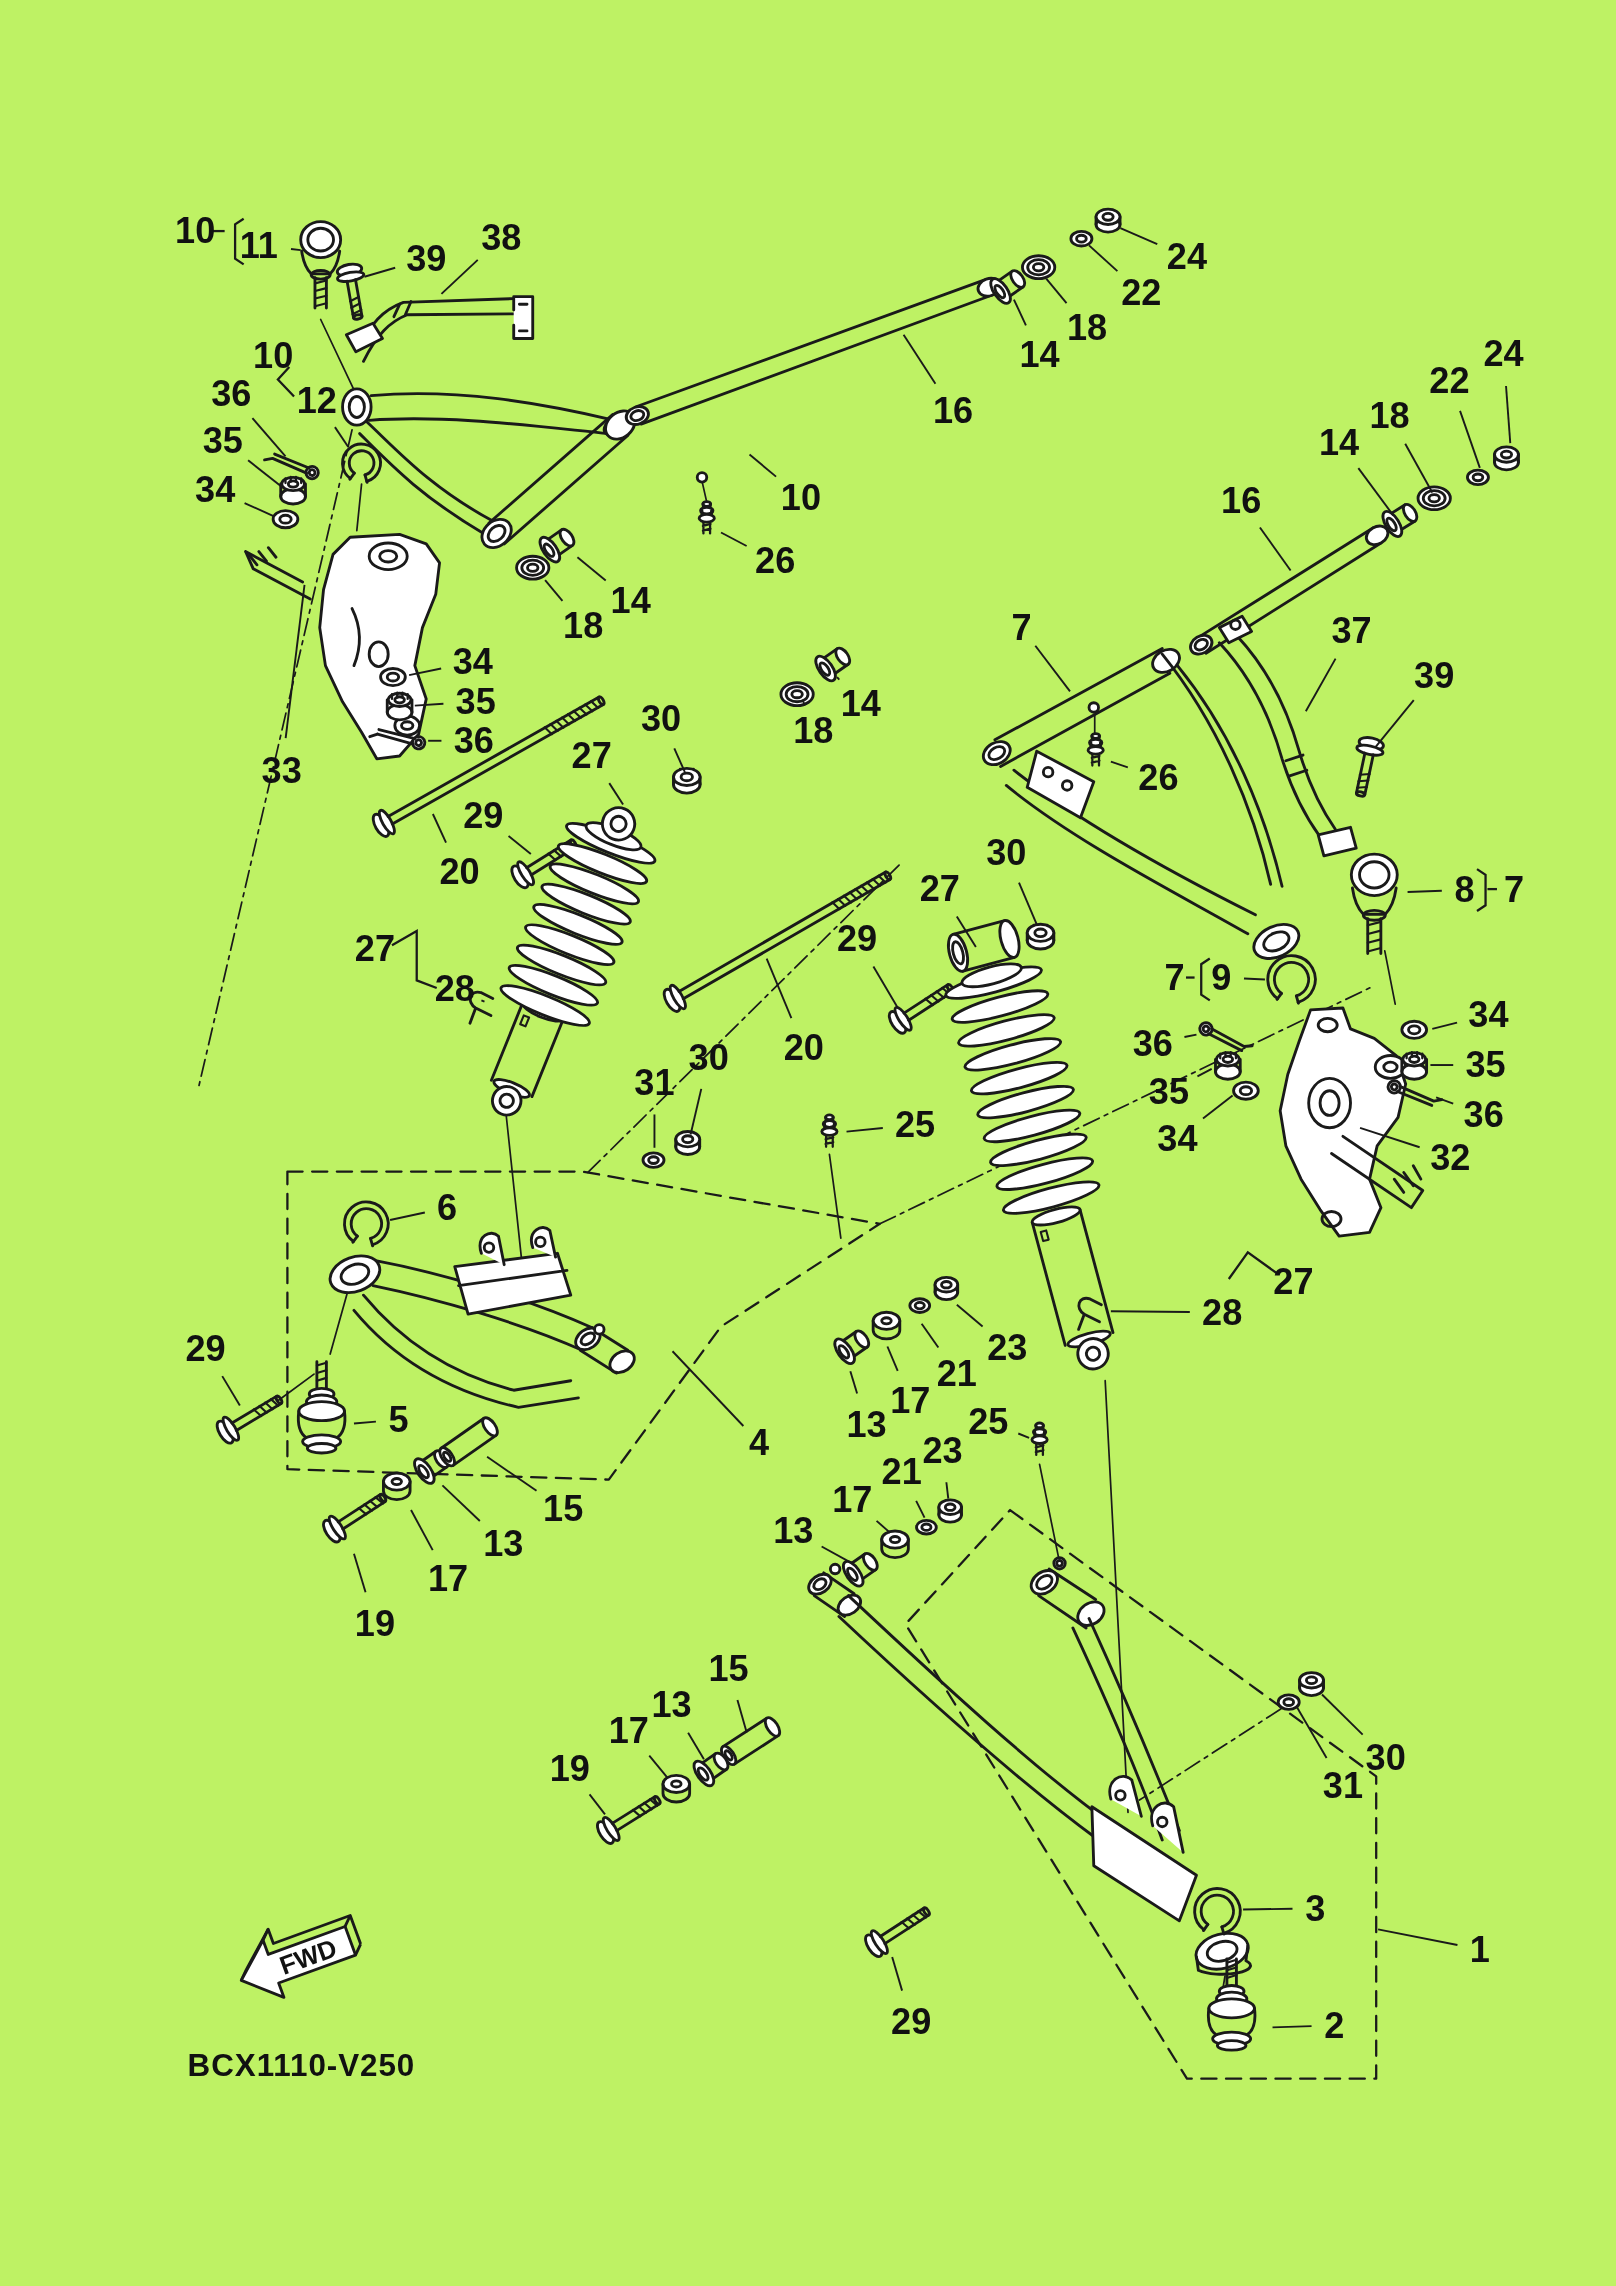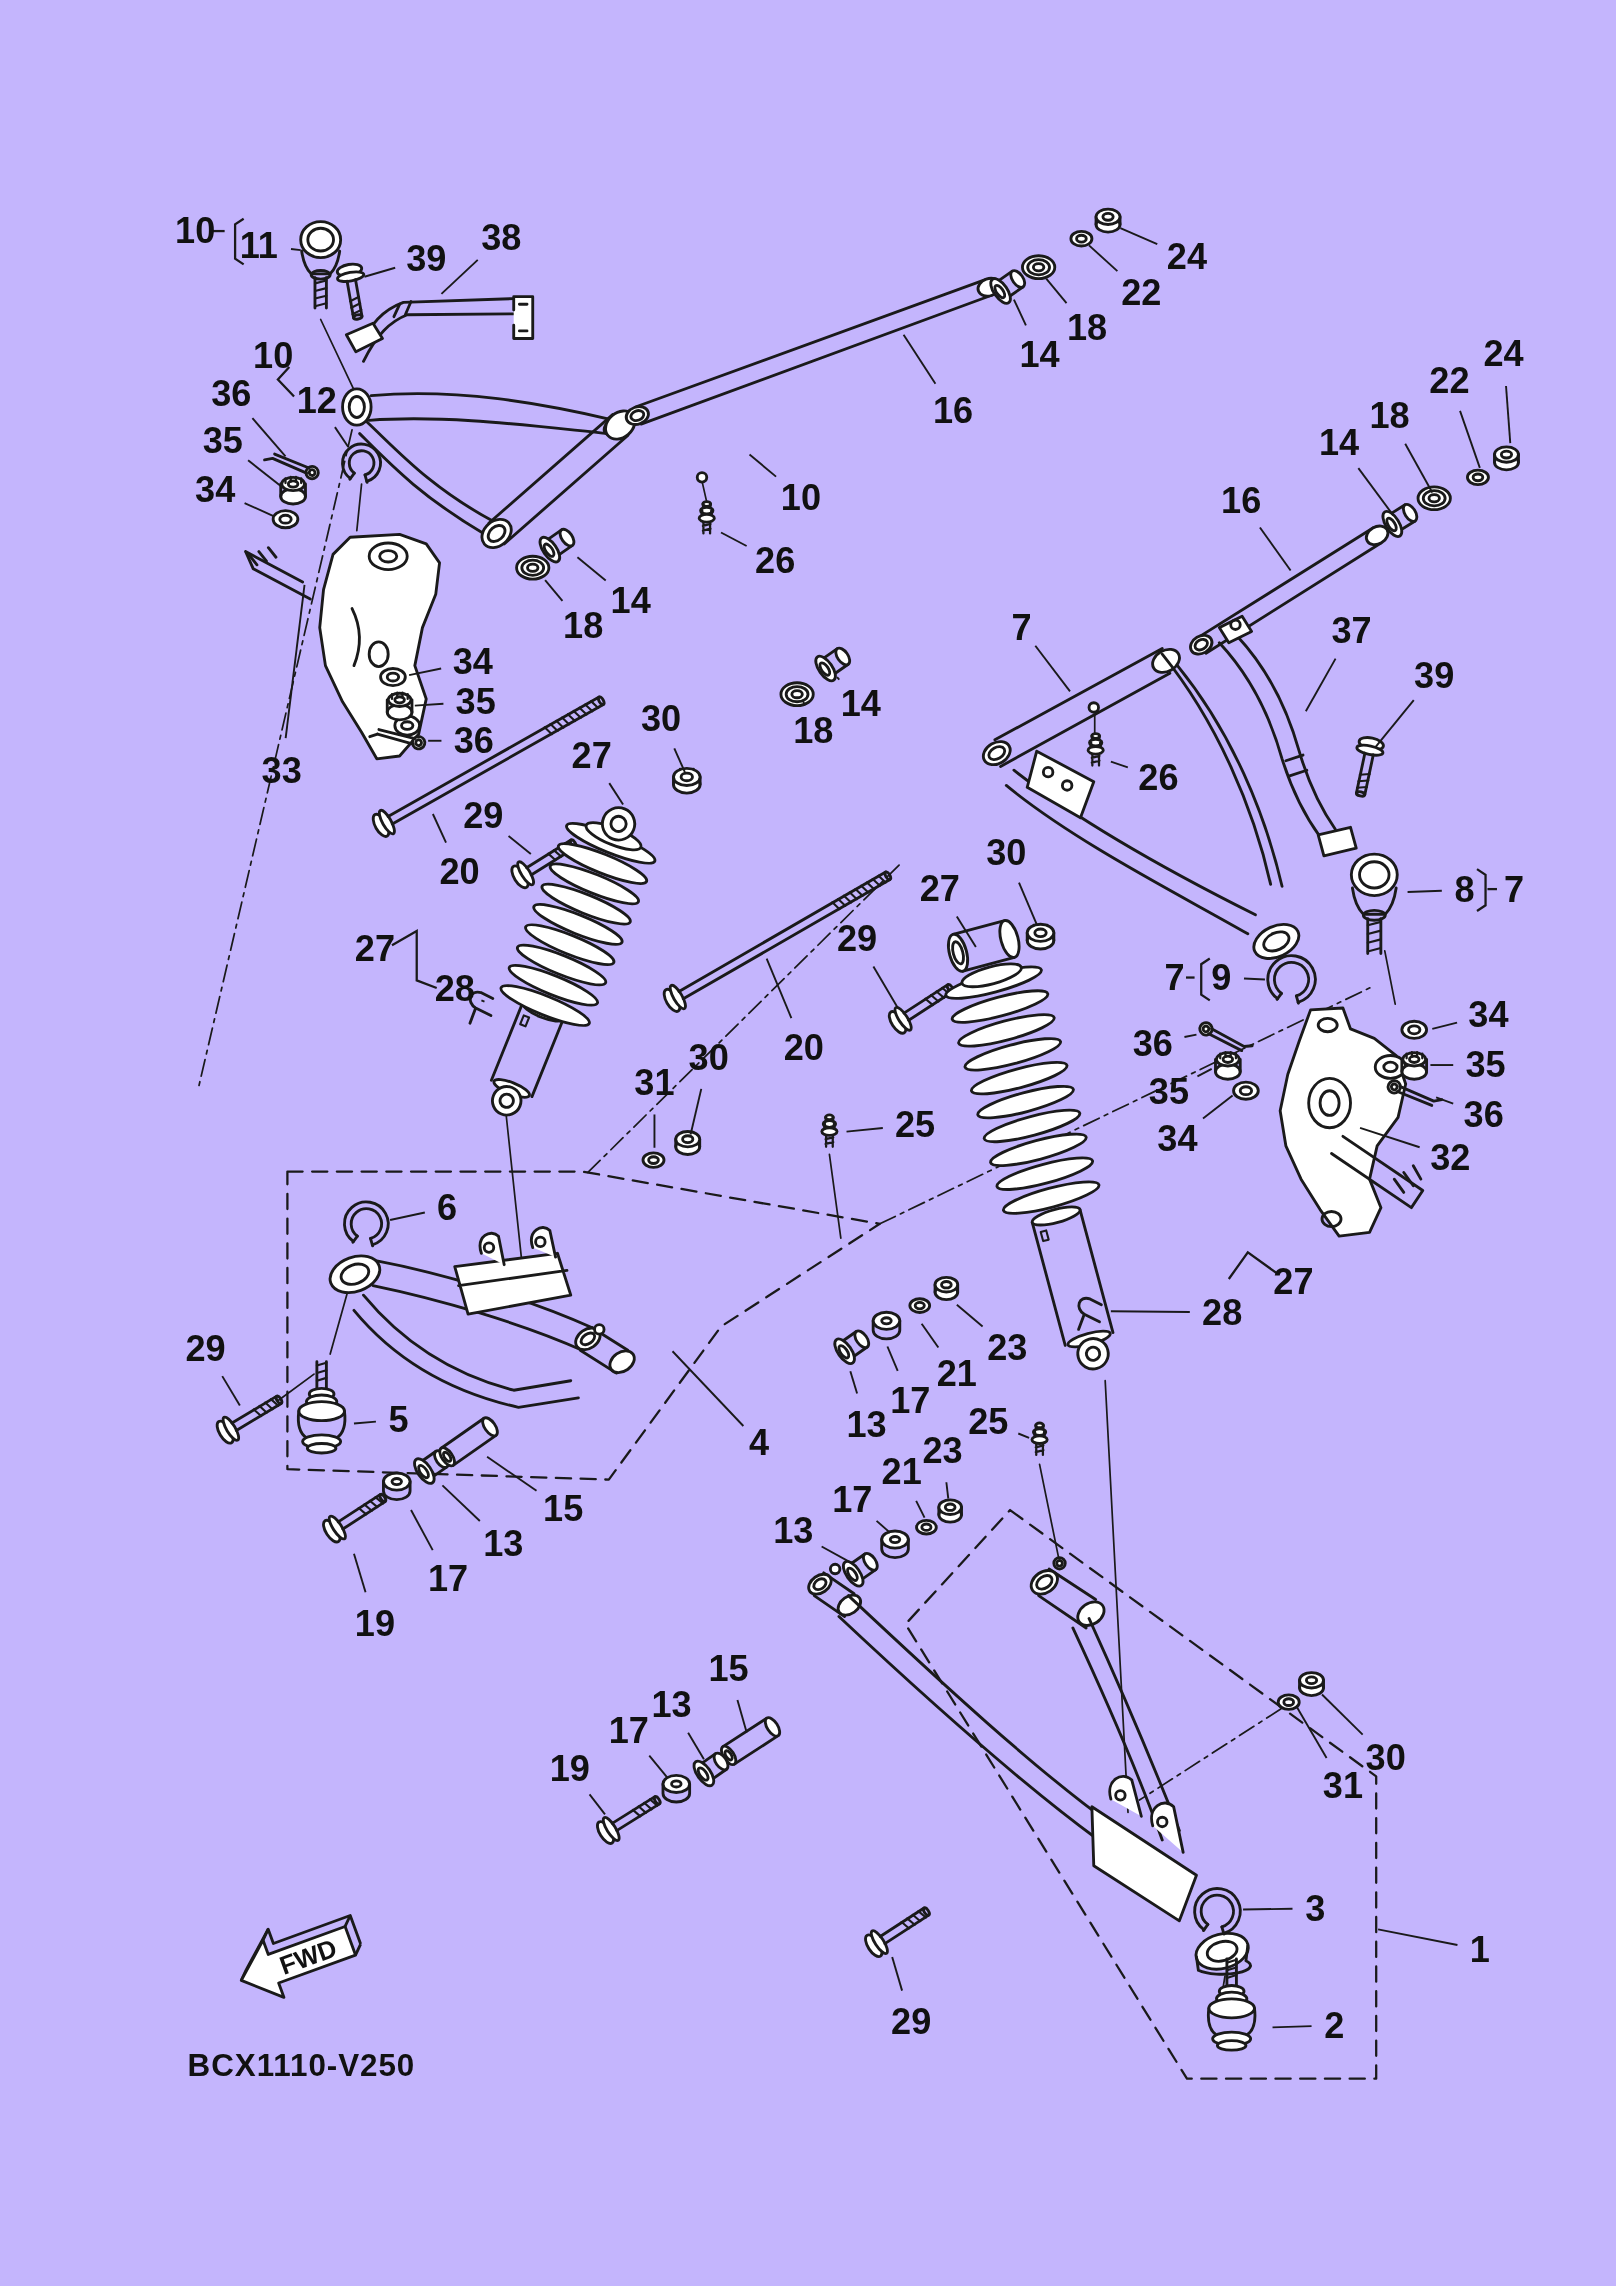--- a/index.html
+++ b/index.html
@@ -1,16 +1,16 @@
 <!DOCTYPE html>
 <html style="font-size:15px"><head>
 <meta charset="utf-8">
 <style>
   html,body{margin:0;padding:0;background:#fff;}
-  .page{position:relative;width:1617px;height:2286px;background:#c4b5fd;overflow:hidden;}
+  .page{position:relative;width:1617px;height:2286px;background:#bef264;overflow:hidden;}
   svg{display:block;}
   text{font-family:"Liberation Sans","DejaVu Sans",sans-serif;}
   .callout{font-size:38px;font-weight:bold;fill:#111;}
   .code{font-size:33px;font-weight:bold;fill:#111;letter-spacing:1px;}
   .fwd{font-size:27px;font-weight:bold;fill:#111;}
 </style>
 </head>
 <body>
 
 <div class="page">

